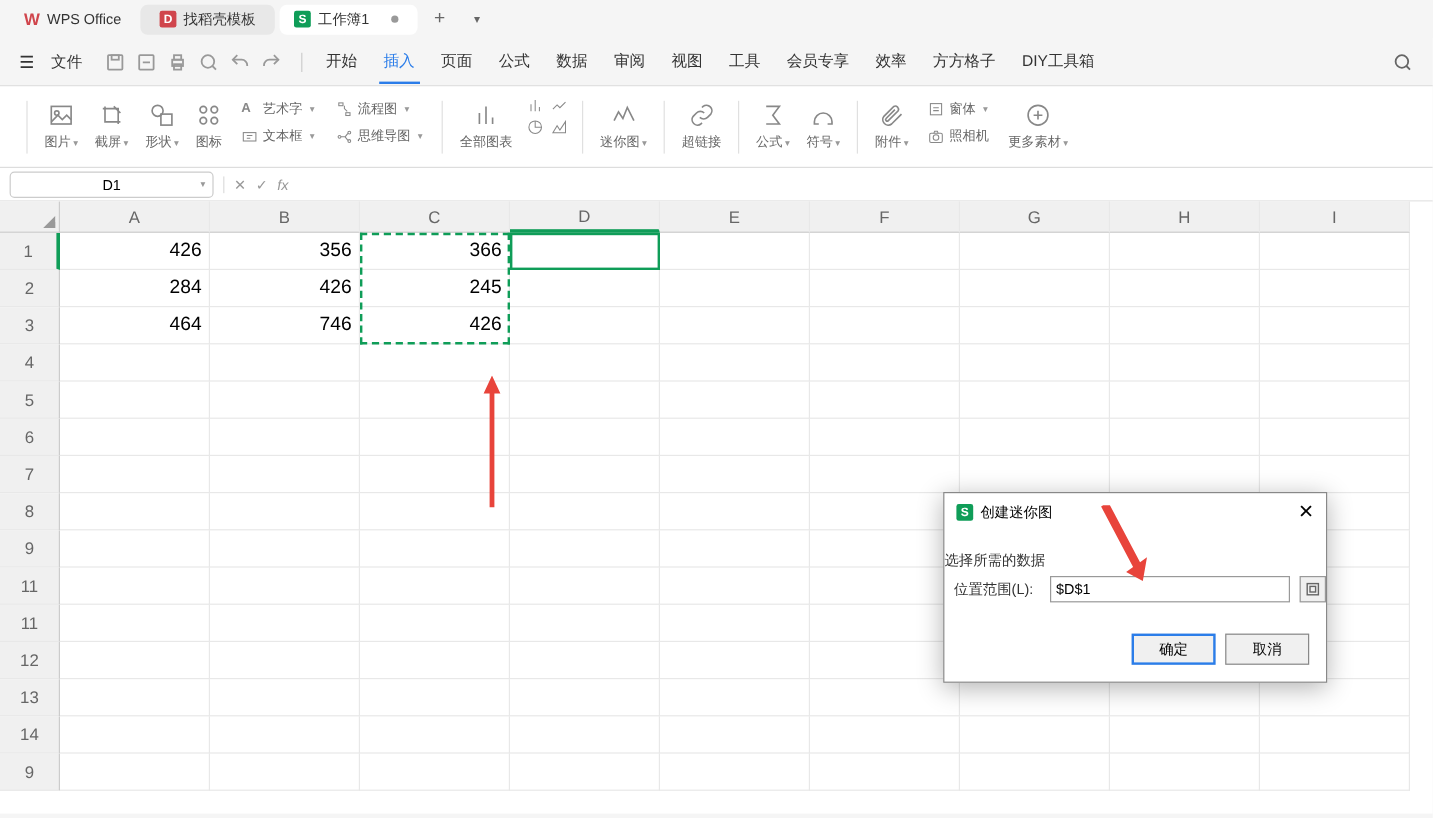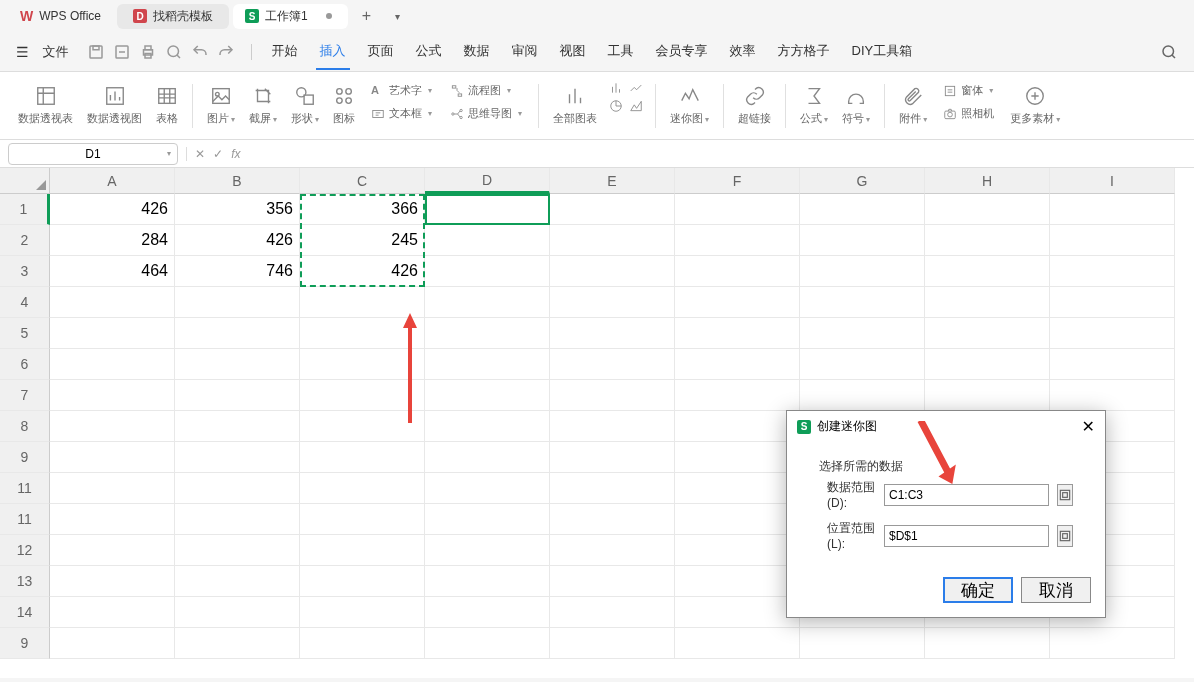--- a/index.html
+++ b/index.html
@@ -60,28 +60,28 @@
     
     .cell-cursor { position: absolute; border: 2px solid #0f9d58; pointer-events: none; }
     .marching { position: absolute; border: 2px dashed #0f9d58; pointer-events: none; }
     
     .arrow-red { position: absolute; pointer-events: none; }
     
     .dialog { position: absolute; left: 786px; top: 410px; width: 320px; background: #fff; border: 1px solid #888; box-shadow: 0 4px 20px rgba(0,0,0,0.3); }
     .dialog-header { display: flex; align-items: center; padding: 6px 10px; font-size: 12px; }
     .dialog-header-icon { width: 14px; height: 14px; background: #0f9d58; border-radius: 2px; margin-right: 6px; display: flex; align-items: center; justify-content: center; color: #fff; font-size: 10px; font-weight: bold; }
     .dialog-close { margin-left: auto; cursor: pointer; font-size: 16px; }
-    .dialog-body { padding: 8px 32px; }
+    .dialog-body { padding: 8px 0; }
     .dialog-section { font-size: 12px; color: #333; margin: 8px 0 4px 0; }
     .dialog-row { display: flex; align-items: center; gap: 8px; margin: 4px 0 10px 0; }
     .dialog-label { font-size: 12px; color: #333; width: 80px; text-align: left; padding-left: 8px; }
     .dialog-input { flex: 1; height: 22px; border: 1px solid #999; padding: 0 4px; font-size: 12px; }
     .dialog-range-btn { width: 22px; height: 22px; border: 1px solid #999; background: #f0f0f0; display: flex; align-items: center; justify-content: center; }
     .dialog-footer { display: flex; justify-content: flex-end; gap: 8px; padding: 8px 14px 14px 14px; }
-    .dialog-btn { width: 70px; height: 26px; border: 1px solid #888; background: #f0f0f0; font-size: 17px; cursor: pointer; }
+    .dialog-btn { width: 70px; height: 26px; border: 1px solid #888; background: #f0f0f0; font-size: 12px; cursor: pointer; }
     .dialog-btn.primary { border: 2px solid #2b7de9; }
   </style>
 </head>
 <body>
 
 <div class="title-bar">
   <div class="app-title">
     <span class="app-logo">W</span>
     <span>WPS Office</span>
   </div>
@@ -143,43 +143,20 @@
     <span class="menu-tab">方方格子</span>
     <span class="menu-tab">DIY工具箱</span>
   </div>
   <svg class="menu-icon menu-search" viewBox="0 0 24 24" fill="none" stroke="currentColor" stroke-width="2">
       <circle cx="11" cy="11" r="7"></circle>
       <path d="M20 20l-4-4"></path>
     </svg>
 </div>
 
 <div class="ribbon">
-  <div class="ribbon-group">
-    <div class="ribbon-btn">
-      <svg class="ribbon-btn-icon" viewBox="0 0 24 24" fill="none" stroke="currentColor" stroke-width="1.5">
-          <rect x="3" y="3" width="18" height="18"></rect>
-          <path d="M3 9h18M9 3v18"></path>
-        </svg>
-      <span>数据透视表</span>
-    </div>
-    <div class="ribbon-btn">
-      <svg class="ribbon-btn-icon" viewBox="0 0 24 24" fill="none" stroke="currentColor" stroke-width="1.5">
-          <rect x="3" y="3" width="18" height="18"></rect>
-          <path d="M7 17V11M12 17V7M17 17v-4"></path>
-        </svg>
-      <span>数据透视图</span>
-    </div>
-    <div class="ribbon-btn">
-      <svg class="ribbon-btn-icon" viewBox="0 0 24 24" fill="none" stroke="currentColor" stroke-width="1.5">
-          <rect x="3" y="4" width="18" height="16"></rect>
-          <path d="M3 10h18M3 14h18M9 4v16M15 4v16"></path>
-        </svg>
-      <span>表格</span>
-    </div>
-  </div>
   <span class="ribbon-sep"></span>
   <div class="ribbon-group">
     <div class="ribbon-btn">
       <svg class="ribbon-btn-icon" viewBox="0 0 24 24" fill="none" stroke="currentColor" stroke-width="1.5">
           <rect x="3" y="4" width="18" height="16"></rect>
           <circle cx="8" cy="10" r="2"></circle>
           <path d="M3 18l6-6 4 4 4-4 4 4"></path>
         </svg>
       <span><span>图片</span><span class="dd-arrow">▾</span></span>
     </div>
@@ -559,30 +536,20 @@
 
 <div class="dialog">
   <div class="dialog-header">
     <span class="dialog-header-icon">S</span>
     <span>创建迷你图</span>
     <span class="dialog-close">✕</span>
   </div>
   <div class="dialog-body">
     <div class="dialog-section">选择所需的数据</div>
     <div class="dialog-row">
-      <span class="dialog-label">数据范围(D):</span>
-      <input class="dialog-input" value="C1:C3" style="">
-      <div class="dialog-range-btn">
-        <svg width="14" height="14" viewBox="0 0 24 24" fill="none" stroke="#666" stroke-width="2">
-            <rect x="4" y="4" width="16" height="16"></rect>
-            <rect x="8" y="8" width="8" height="8"></rect>
-          </svg>
-      </div>
-    </div>
-    <div class="dialog-row">
       <span class="dialog-label">位置范围(L):</span>
       <input class="dialog-input" value="$D$1" style="">
       <div class="dialog-range-btn">
         <svg width="14" height="14" viewBox="0 0 24 24" fill="none" stroke="#666" stroke-width="2">
             <rect x="4" y="4" width="16" height="16"></rect>
             <rect x="8" y="8" width="8" height="8"></rect>
           </svg>
       </div>
     </div>
   </div>

